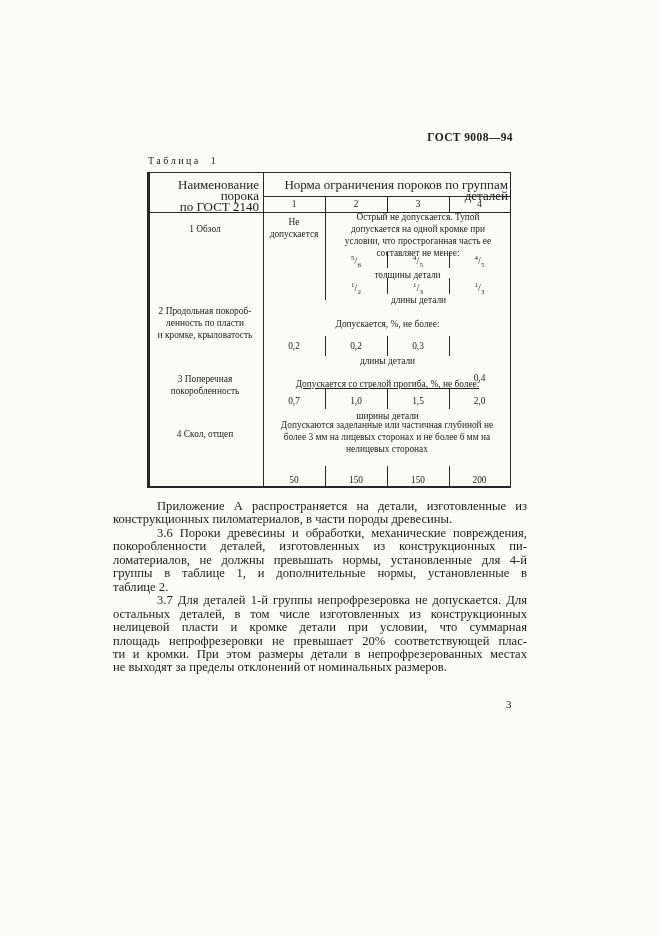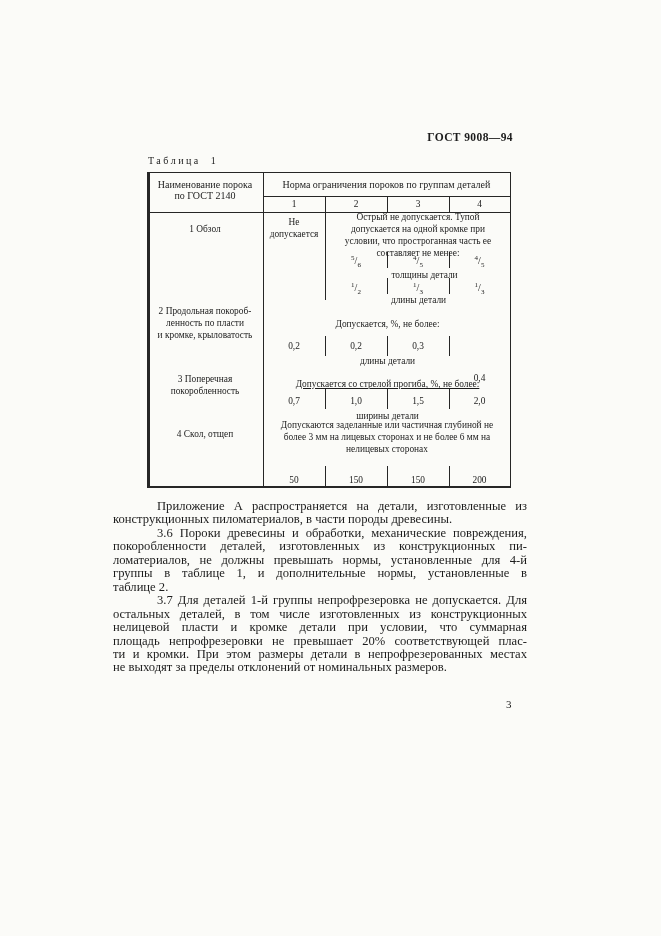--- a/index.html
+++ b/index.html
@@ -19,21 +19,21 @@
   .table-caption {
     position:absolute; top:155px; left:148px;
     font-size:10px; letter-spacing:2.5px; white-space:pre;
   }
 
   
   .gtable { position:absolute; left:147px; top:172px; width:364px; height:318px; }
   .ln { position:absolute; background:#262626; }
   .tc { position:absolute; text-align:center; font-size:9.4px; line-height:12px; }
   .tc .cl { display:block; }
-  .hname { font-size:10px; line-height:11px; }
+  .hname { font-size:13px; line-height:11px;text-align:right; }
   .frac .fn { font-size:7px; vertical-align:4px; }
   .frac .fd { font-size:7px; vertical-align:-3px; }
   .frac .fs { font-size:10px; }
 
   
   .bodytext {
     position:absolute; left:113px; top:500px; width:414px;
     font-size:12.6px; line-height:13.45px;
   }
   .pl { text-align:justify; text-align-last:justify; }
@@ -97,21 +97,21 @@
     </div>
     <div class="tc" style="left:179px;top:39px;width:184px;">
       <span class="cl">Острый не допускается. Тупой</span>
       <span class="cl">допускается на одной кромке при</span>
       <span class="cl">условии, что простроганная часть ее</span>
       <span class="cl">составляет не менее:</span>
     </div>
     <div class="tc frac" style="left:178px;top:80px;width:62px;"><span class="fn">5</span><span class="fs">/</span><span class="fd">6</span></div>
     <div class="tc frac" style="left:240px;top:80px;width:62px;"><span class="fn">4</span><span class="fs">/</span><span class="fd">5</span></div>
     <div class="tc frac" style="left:302px;top:80px;width:61px;"><span class="fn">4</span><span class="fs">/</span><span class="fd">5</span></div>
-    <div class="tc" style="left:180px;top:97px;width:183px;padding-left:6px;">толщины детали</div>
+    <div class="tc" style="left:163px;top:97px;width:183px;padding-left:6px;">толщины детали</div>
     <div class="tc frac" style="left:178px;top:107px;width:62px;"><span class="fn">1</span><span class="fs">/</span><span class="fd">2</span></div>
     <div class="tc frac" style="left:240px;top:107px;width:62px;"><span class="fn">1</span><span class="fs">/</span><span class="fd">3</span></div>
     <div class="tc frac" style="left:302px;top:107px;width:61px;"><span class="fn">1</span><span class="fs">/</span><span class="fd">3</span></div>
     <div class="tc" style="left:180px;top:122px;width:183px;">длины детали</div>
 
     <div class="tc" style="left:2px;top:133px;width:112px;">
       <span class="cl">2 Продольная покороб-</span>
       <span class="cl">ленность по пласти</span>
       <span class="cl">и кромке, крыловатость</span>
     </div>

